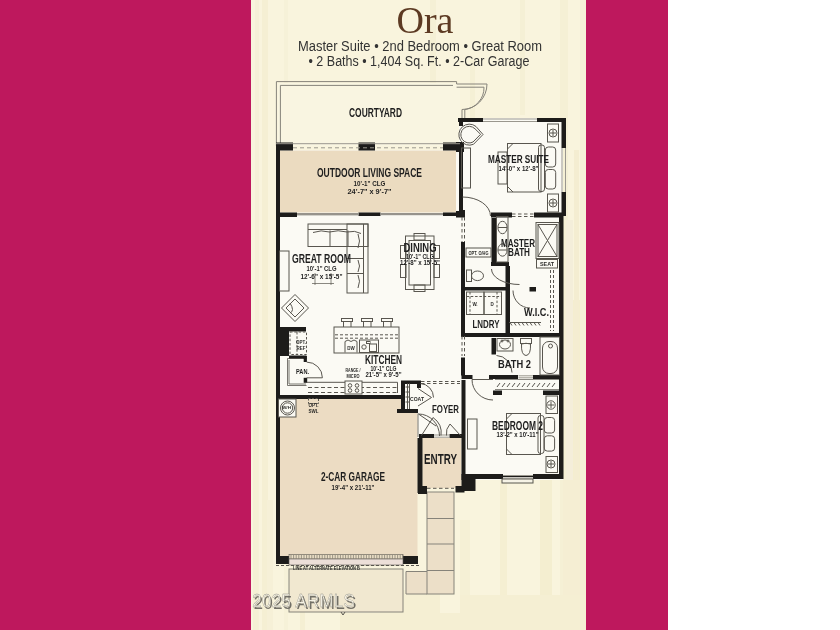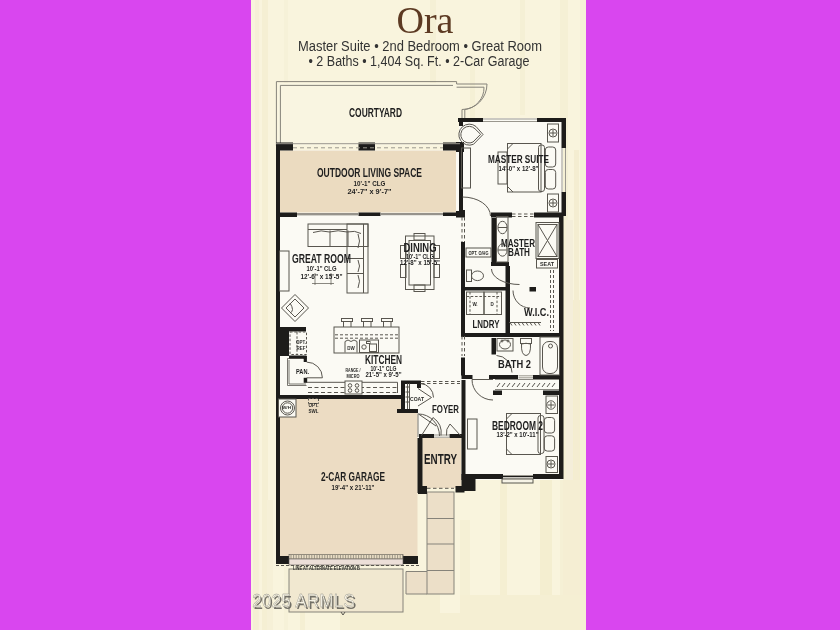--- a/index.html
+++ b/index.html
@@ -1,16 +1,16 @@
 <!DOCTYPE html>
 <html><head>
 <meta charset="utf-8">
 <style>
   html,body{margin:0;padding:0;background:#fff;}
-  #wrap{position:relative;width:840px;height:630px;overflow:hidden;background:#d946ef;
+  #wrap{position:relative;width:668px;height:630px;overflow:hidden;background:#be185d;
         font-family:"Liberation Sans", sans-serif;}
   svg{position:absolute;left:0;top:0;}
 </style>
 </head>
 <body>
 <div id="wrap">
 <svg width="840" height="630" viewBox="0 0 840 630">
 
   <rect x="251" y="0" width="335" height="630" fill="#f9f4dd"></rect>
   <g opacity="0.5">

